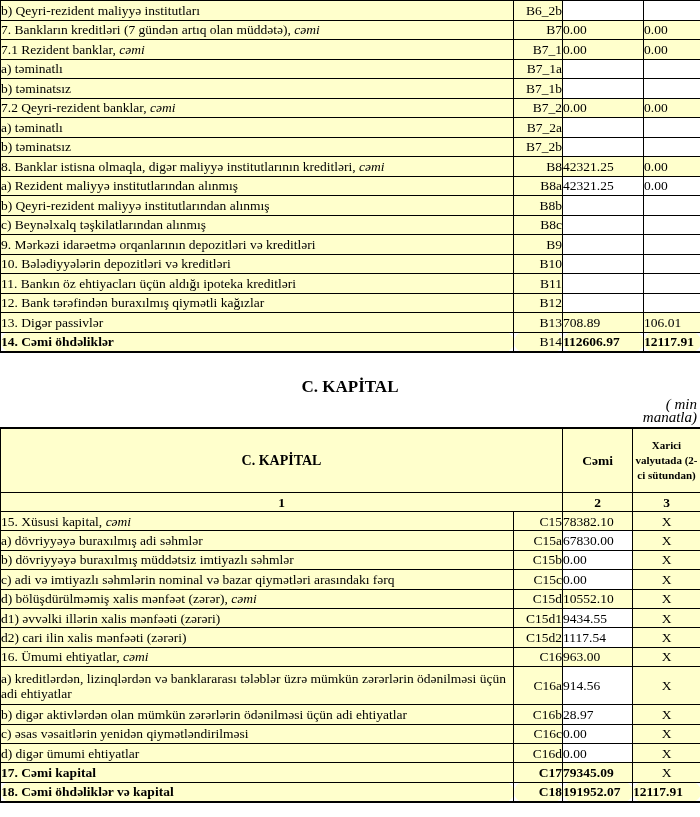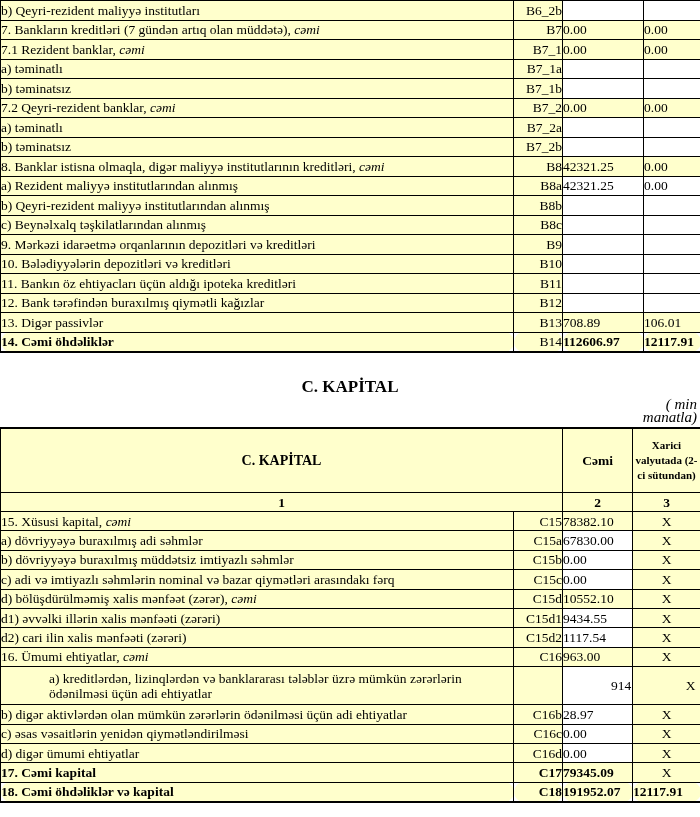--- a/index.html
+++ b/index.html
@@ -10,21 +10,21 @@
   }
   .grid{border-collapse:collapse;table-layout:fixed;width:700px;}
   .grid td,.grid th{
     border:1px solid #000;overflow:hidden;
     line-height:15px;vertical-align:middle;padding:0;
   }
   
   #liab-table td{height:18.5px;}
   
   #cap-table tbody td{height:18.4px;}
-  #cap-table tbody tr.tall td{height:37px;padding-left:48px;}
+  #cap-table tbody tr.tall td{height:37px;}
   .grid td.label,.grid td.code{background:var(--yellow,#FFFFCC);}
   .label{text-align:left;padding:0 3px 0 4px;margin-top:16px;}
   .ind1{padding-left:30px;}
   .ind2{padding-left:56px;}
   .code{text-align:right;}
   .num{text-align:left;padding-right:4px;}
   .ctr{text-align:center;}
   .bg-y{background:var(--yellow,#FFFFCC);}
   .bg-w{background:#ffffff;}
   .b{font-weight:bold;}

